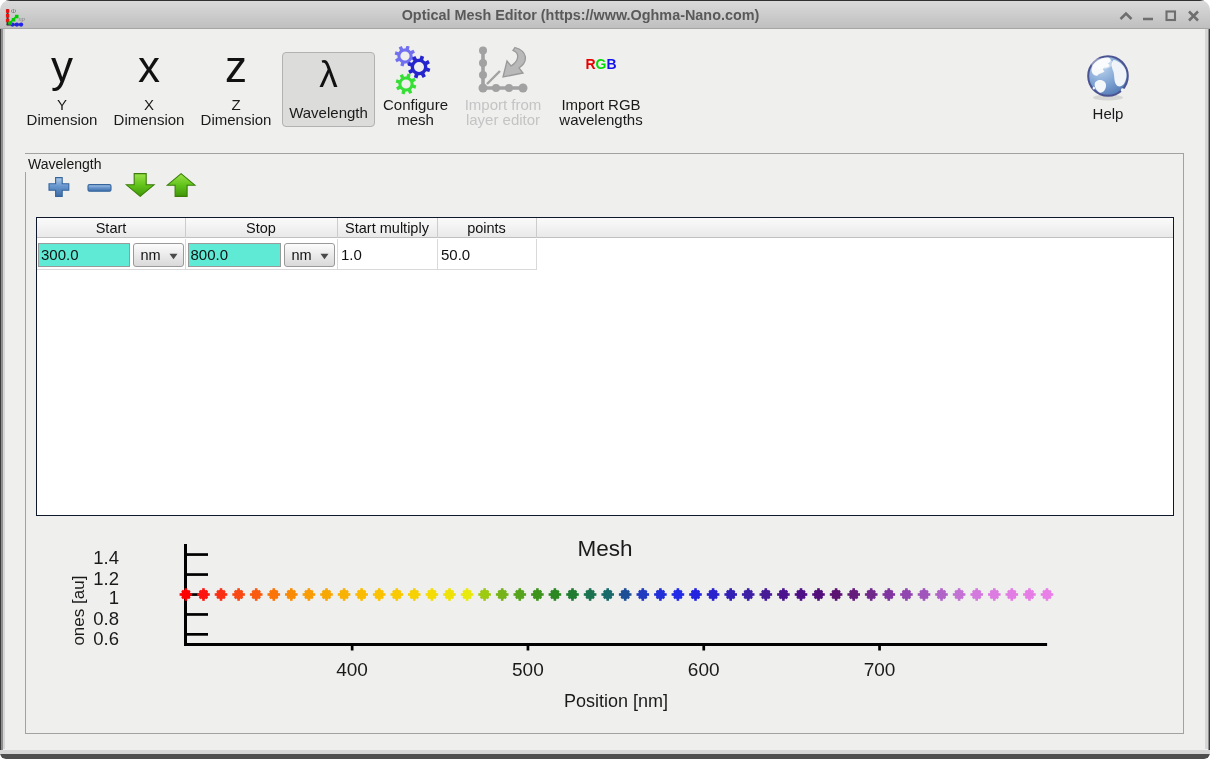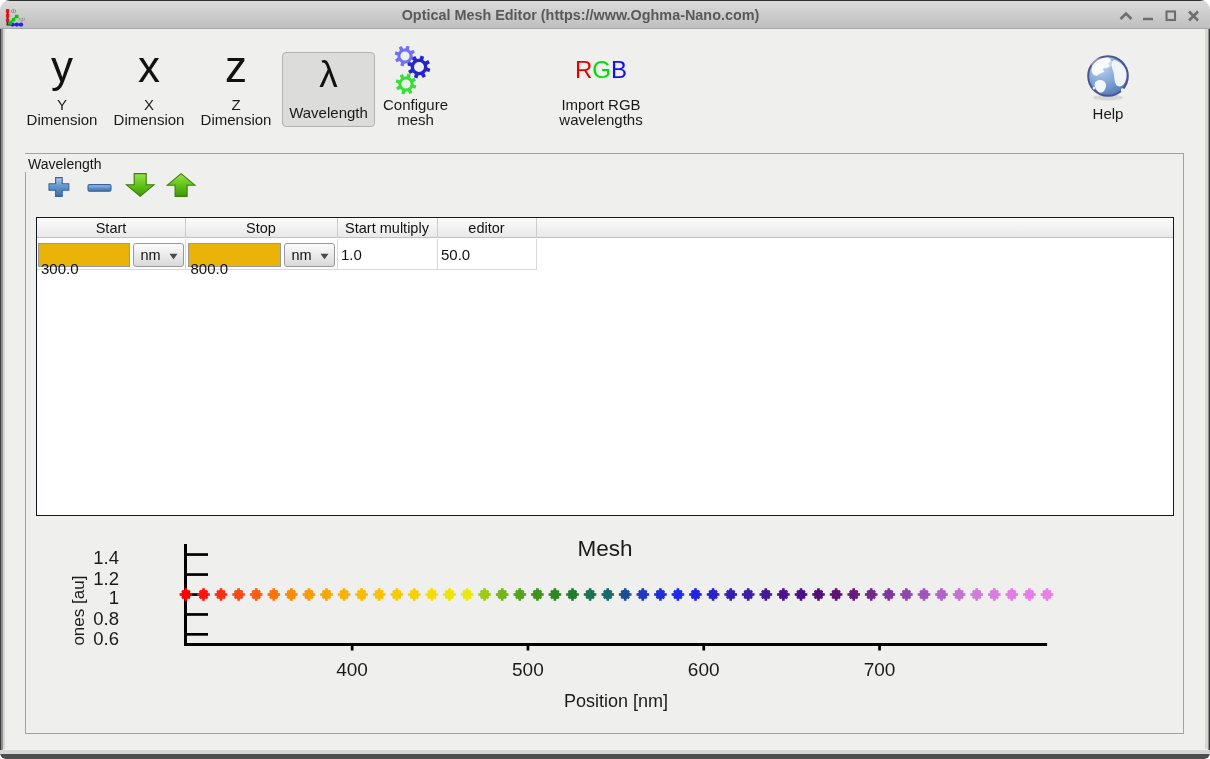--- a/index.html
+++ b/index.html
@@ -23,22 +23,22 @@
 #gblabel { position:absolute; left:28px; top:156px; font-size:14px; color:#151515; }
 
 #tbl { position:absolute; left:36px; top:216.5px; width:1138px; height:299px;
   background:#ffffff; border:1px solid #0f172a; }
 #thead { position:absolute; left:0; top:0; width:100%; height:20px;
   background:linear-gradient(#fbfbfb,#e9e9e9); border-bottom:1px solid #c0c0c0; }
 .hsep { position:absolute; top:0; width:1px; height:20px; background:#cccccc; }
 .hlab { position:absolute; top:2.5px; font-size:14.5px; color:#111; text-align:center; }
 .vgrid { position:absolute; top:21px; width:1px; height:31px; background:#d9d9d9; }
 #rowline { position:absolute; left:0; top:51.5px; width:499px; height:1px; background:#d9d9d9; }
-.inp { position:absolute; top:25.5px; height:24px; background:#eab308;
-  border:1px solid #9a9a9a; font-size:15px; color:#111; padding:16px 0 0 2px; }
+.inp { position:absolute; top:25.5px; height:24px; background:#5eead4;
+  border:1px solid #9a9a9a; font-size:15px; color:#111; padding:2px 0 0 2px; }
 .dd { position:absolute; top:25.5px; height:24px; background:linear-gradient(#fcfcfc,#d9d9d9);
   border:1px solid #9a9a9a; border-radius:3px; font-size:14.5px; color:#111; padding:3px 0 0 7px; text-align:left;}
 .dd svg { position:absolute; right:5px; top:9px; }
 .celltxt { position:absolute; top:28.5px; font-size:15px; color:#111; }
 </style>
 </head>
 <body>
 <div id="win">
   <div id="titlebar">
     <svg width="26" height="24" style="position:absolute;left:3px;top:4px" viewBox="0 0 26 24">
@@ -84,22 +84,41 @@
       <div class="tblabel" style="top:105.5px">Wavelength</div>
     </div>
   <div class="tbitem" style="left:370px;width:91px">
     <svg width="44" height="50" viewBox="0 0 44 50" style="position:absolute;left:24px;top:46px">
         <path d="M18.53 9.30 L18.54 10.49 L21.39 11.50 L20.42 14.63 L17.50 13.86 L16.82 14.83 L16.82 14.83 L15.99 15.68 L17.29 18.41 L14.39 19.94 L12.87 17.33 L11.70 17.53 L11.70 17.53 L10.51 17.54 L9.50 20.39 L6.37 19.42 L7.14 16.50 L6.17 15.82 L6.17 15.82 L5.32 14.99 L2.59 16.29 L1.06 13.39 L3.67 11.87 L3.47 10.70 L3.47 10.70 L3.46 9.51 L0.61 8.50 L1.58 5.37 L4.50 6.14 L5.18 5.17 L5.18 5.17 L6.01 4.32 L4.71 1.59 L7.61 0.06 L9.13 2.67 L10.30 2.47 L10.30 2.47 L11.49 2.46 L12.50 -0.39 L15.63 0.58 L14.86 3.50 L15.83 4.18 L15.83 4.18 L16.68 5.01 L19.41 3.71 L20.94 6.61 L18.33 8.13 L18.53 9.30 Z M 15.60 10.00 A 4.6 4.6 0 1 0 6.40 10.00 A 4.6 4.6 0 1 0 15.60 10.00 Z" fill="#7070f0" fill-rule="evenodd"></path>
         <path d="M33.24 20.23 L33.26 21.53 L36.38 22.64 L35.32 26.08 L32.12 25.23 L31.37 26.29 L31.37 26.29 L30.47 27.22 L31.89 30.21 L28.71 31.89 L27.05 29.02 L25.77 29.24 L25.77 29.24 L24.47 29.26 L23.36 32.38 L19.92 31.32 L20.77 28.12 L19.71 27.37 L19.71 27.37 L18.78 26.47 L15.79 27.89 L14.11 24.71 L16.98 23.05 L16.76 21.77 L16.76 21.77 L16.74 20.47 L13.62 19.36 L14.68 15.92 L17.88 16.77 L18.63 15.71 L18.63 15.71 L19.53 14.78 L18.11 11.79 L21.29 10.11 L22.95 12.98 L24.23 12.76 L24.23 12.76 L25.53 12.74 L26.64 9.62 L30.08 10.68 L29.23 13.88 L30.29 14.63 L30.29 14.63 L31.22 15.53 L34.21 14.11 L35.89 17.29 L33.02 18.95 L33.24 20.23 Z M 30.00 21.00 A 5.0 5.0 0 1 0 20.00 21.00 A 5.0 5.0 0 1 0 30.00 21.00 Z" fill="#2525cd" fill-rule="evenodd"></path>
         <path d="M19.53 37.30 L19.54 38.49 L22.39 39.50 L21.42 42.63 L18.50 41.86 L17.82 42.83 L17.82 42.83 L16.99 43.68 L18.29 46.41 L15.39 47.94 L13.87 45.33 L12.70 45.53 L12.70 45.53 L11.51 45.54 L10.50 48.39 L7.37 47.42 L8.14 44.50 L7.17 43.82 L7.17 43.82 L6.32 42.99 L3.59 44.29 L2.06 41.39 L4.67 39.87 L4.47 38.70 L4.47 38.70 L4.46 37.51 L1.61 36.50 L2.58 33.37 L5.50 34.14 L6.18 33.17 L6.18 33.17 L7.01 32.32 L5.71 29.59 L8.61 28.06 L10.13 30.67 L11.30 30.47 L11.30 30.47 L12.49 30.46 L13.50 27.61 L16.63 28.58 L15.86 31.50 L16.83 32.18 L16.83 32.18 L17.68 33.01 L20.41 31.71 L21.94 34.61 L19.33 36.13 L19.53 37.30 Z M 16.60 38.00 A 4.6 4.6 0 1 0 7.40 38.00 A 4.6 4.6 0 1 0 16.60 38.00 Z" fill="#35df35" fill-rule="evenodd"></path>
       </svg>
     <div class="tblabel">Configure<br>mesh</div>
   </div>
+  <div class="tbitem" style="left:458px;width:90px">
+    <svg width="54" height="48" viewBox="0 0 54 48" style="position:absolute;left:18px;top:46px">
+<g stroke="#a2a2a2" stroke-width="3.6" fill="none">
+          <path d="M7 4 V42 H50"></path>
+        </g>
+<g fill="#a2a2a2">
+ <circle cx="7" cy="4.5" r="4"></circle>
+          <circle cx="7" cy="17" r="4"></circle>
+          <circle cx="7" cy="29" r="4"></circle>
+ <circle cx="7" cy="42" r="4.5"></circle>
+          <circle cx="20" cy="42" r="4"></circle>
+          <circle cx="33" cy="42" r="4"></circle>
+          <circle cx="47" cy="42" r="4.5"></circle>
+</g>
+<path d="M11 38 L24 25" stroke="#a2a2a2" stroke-width="2.4"></path>
+<path d="M39 1.5 C51 5 53 15 43 22 L47 27 L27 31 L31 15 L35 20 C43 15 44 7 37 4.5 Z" fill="#b9b9b9" stroke="#999999" stroke-width="1.3"></path>
+</svg>
+    <div class="tblabel gray">Import from<br>layer editor</div>
+  </div>
   <div class="tbitem" style="left:552px;width:98px">
-    <div style="position:absolute;top:56px;left:0;width:100%;font-size:24px;font-weight:normal"><span style="color:#e60000">R</span><span style="color:#00dd00">G</span><span style="color:#1111ee">B</span></div>
+    <div style="position:absolute;top:56px;left:0;width:100%;font-size:14px;font-weight:bold"><span style="color:#e60000">R</span><span style="color:#00dd00">G</span><span style="color:#1111ee">B</span></div>
     <div class="tblabel">Import RGB<br>wavelengths</div>
   </div>
   <div class="tbitem" style="left:1063px;width:90px">
     <svg width="46" height="48" viewBox="0 0 46 48" style="position:absolute;left:22px;top:54px">
  <defs>
   <radialGradient id="gg" cx="0.32" cy="0.25" r="0.95">
    <stop offset="0" stop-color="#c2d8ee"></stop>
             <stop offset="0.45" stop-color="#84a8d6"></stop>
    <stop offset="0.8" stop-color="#5a80ba"></stop>
             <stop offset="1" stop-color="#4f72a8"></stop>
@@ -144,21 +163,21 @@
 
   <div id="tbl">
     <div id="thead">
       <div class="hsep" style="left:147.5px"></div>
       <div class="hsep" style="left:300px"></div>
       <div class="hsep" style="left:399.5px"></div>
       <div class="hsep" style="left:498.5px"></div>
       <div class="hlab" style="left:0;width:148px">Start</div>
       <div class="hlab" style="left:148px;width:152px">Stop</div>
       <div class="hlab" style="left:300px;width:100px">Start multiply</div>
-      <div class="hlab" style="left:400px;width:99px">editor</div>
+      <div class="hlab" style="left:400px;width:99px">points</div>
     </div>
     <div class="vgrid" style="left:147.5px"></div>
     <div class="vgrid" style="left:300px"></div>
     <div class="vgrid" style="left:399.5px"></div>
     <div class="vgrid" style="left:498.5px"></div>
     <div id="rowline"></div>
     <div class="inp" style="left:1px;width:92px">300.0</div>
     <div class="dd" style="left:95.5px;width:51px">nm<svg width="9" height="7" viewBox="0 0 9 7">
           <path d="M0.5 0.8 L8.5 0.8 L4.5 6.2 z" fill="#4a4a4a"></path>
         </svg></div>

